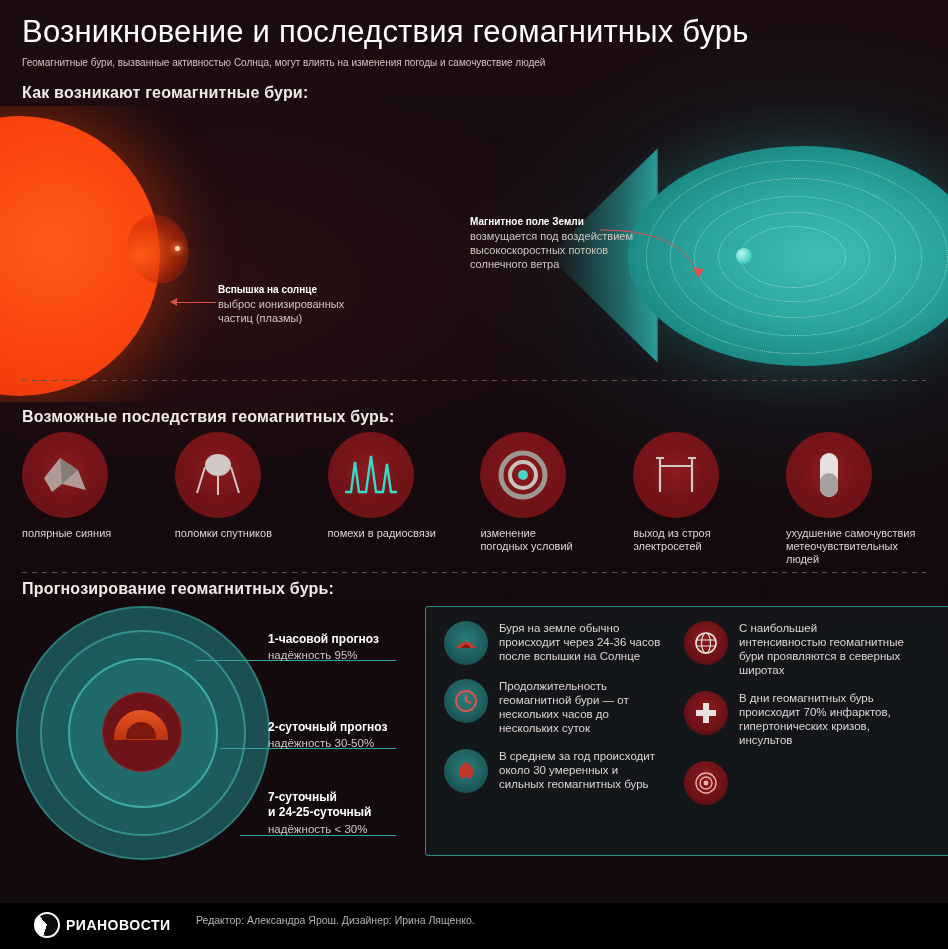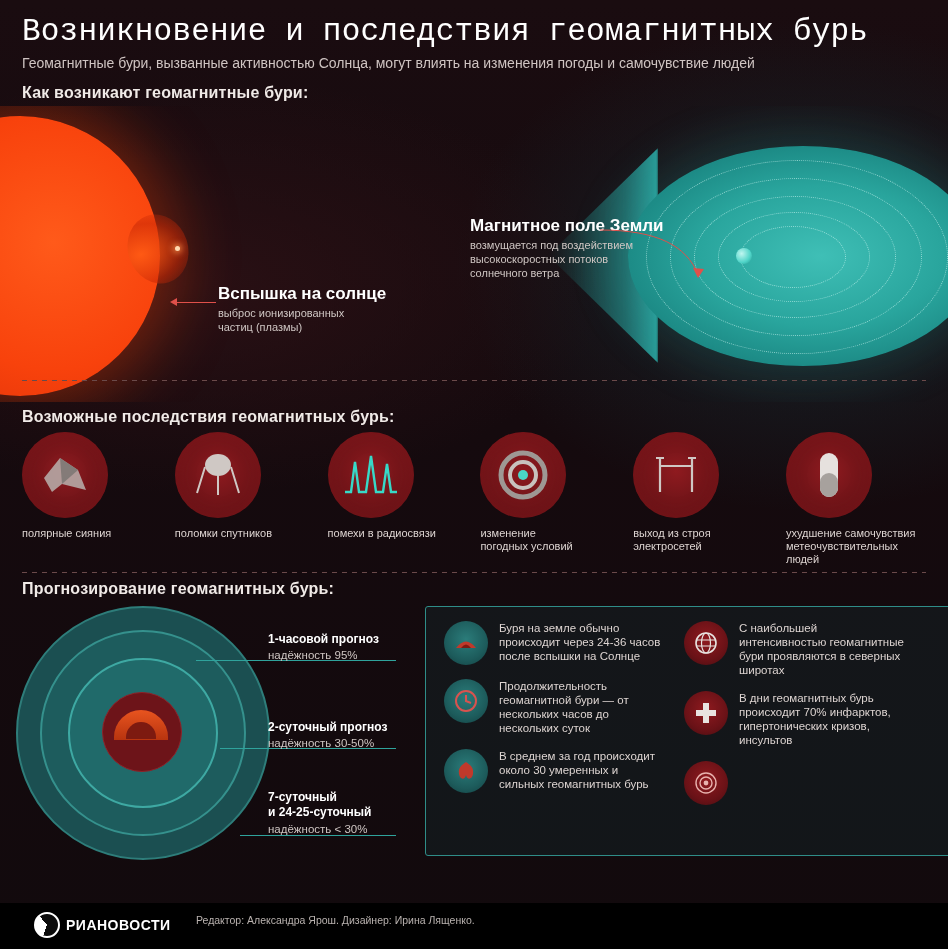--- a/index.html
+++ b/index.html
@@ -14,26 +14,26 @@
   .page{position:relative;width:948px;height:949px;overflow:hidden;
     background:
       radial-gradient(ellipse 600px 300px at 20% 30%, #2a1014 0%, rgba(20,10,13,0) 70%),
       radial-gradient(ellipse 500px 350px at 85% 28%, #17242a 0%, rgba(20,10,13,0) 70%),
       linear-gradient(180deg,#1a0c10 0%, #150a0e 45%, #120a0d 100%);
   }
 
   
   .header{padding:14px 22px 6px 22px;position:relative;z-index:20;}
   .title{
-    font-family:Liberation Mono, monospace;
+    font-family:Liberation Sans, sans-serif;
     font-size:31px;line-height:36px;color:#ffffff;font-weight:400;
     letter-spacing:.2px;
   }
   .subtitle{
-    font-size:14px;line-height:18px;color:#cfc4c2;margin-top:4px;
+    font-size:10px;line-height:18px;color:#cfc4c2;margin-top:4px;
   }
 
   
   .sec-label{
     font-size:16px;font-weight:bold;color:#f0eae7;letter-spacing:.2px;
   }
 
   
   .block1{position:relative;height:318px;margin-top:6px;}
   .b1-label{position:absolute;left:22px;top:0;}
@@ -63,21 +63,21 @@
     position:absolute;right:290px;top:42px;width:110px;height:215px;
     background:linear-gradient(90deg, rgba(40,170,165,0) 0%, rgba(40,170,165,.55) 70%, rgba(45,180,175,.85) 100%);
     clip-path:polygon(100% 0%, 100% 100%, 0% 50%);
     filter:blur(1px);
   }
   .earth-core{position:absolute;width:16px;height:16px;border-radius:50%;
     background:radial-gradient(circle at 35% 35%,#bff6f0,#4fd4c8 60%,#1f8f88);
   }
 
   .call{position:absolute;}
-  .call-t{font-size:17px;font-weight:bold;color:#ffffff;}
+  .call-t{font-size:10px;font-weight:bold;color:#ffffff;}
   .call-b{font-size:11px;line-height:14px;color:#cfc6c3;margin-top:2px;}
   .arrow-line{position:absolute;height:1px;background:#e0504a;}
   .arrow-head{position:absolute;width:0;height:0;border-top:4px solid transparent;border-bottom:4px solid transparent;}
 
   .dashed-sep{position:absolute;left:22px;right:22px;height:1px;
     background:repeating-linear-gradient(90deg,#6b4a4a 0 5px, transparent 5px 10px);}
 
   
   .block2{position:relative;margin-top:6px;height:170px;}
   .b2-label{position:absolute;left:22px;top:0;}

